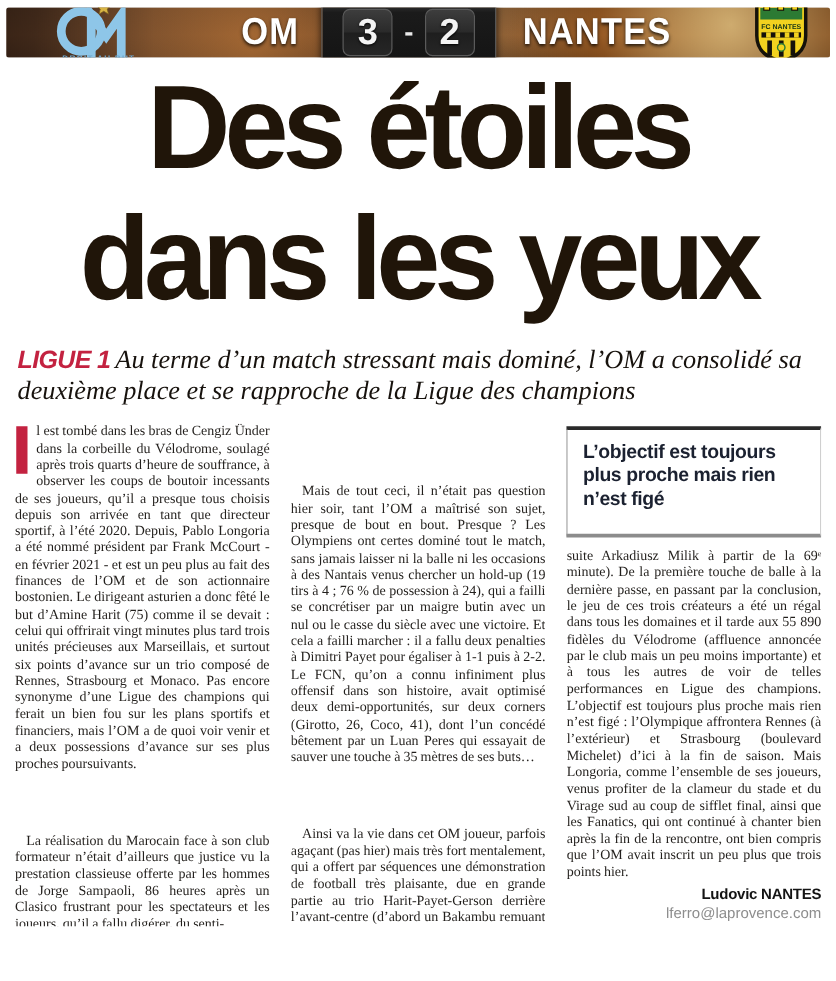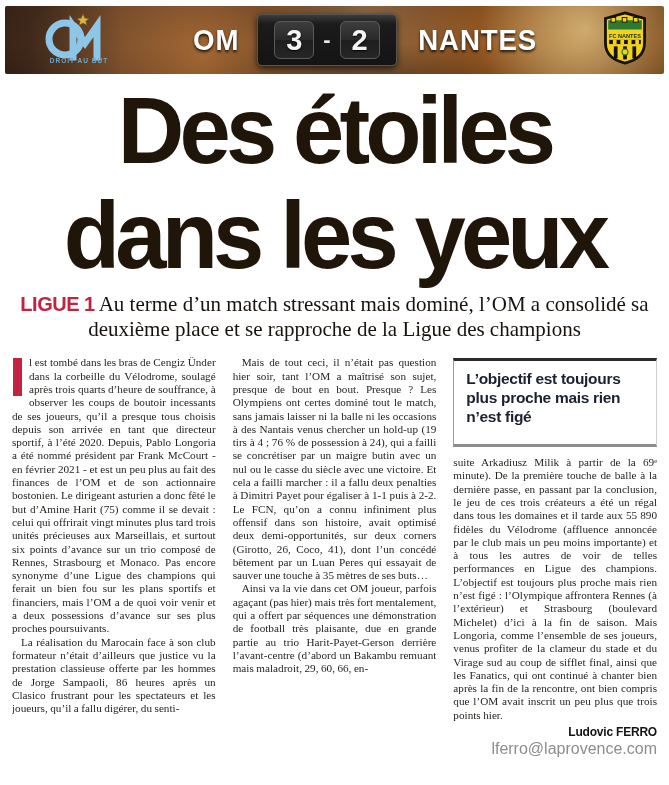--- a/index.html
+++ b/index.html
@@ -5,21 +5,21 @@
   * { margin:0; padding:0; box-sizing:border-box; }
   html,body { background:#ffffff; }
   .page {
     position:relative; width:669px; height:785px; margin:0 auto;
     background:#ffffff; overflow:hidden;
     font-family:"Liberation Serif","DejaVu Serif",serif; color:#1d1d1d;
   }
 
   
   .banner {
-    height:68px; margin:6px 5px 0; display:flex; align-items:center;
+    height:40px; margin:6px 5px 0; display:flex; align-items:center;
     border-radius:2px; overflow:hidden; position:relative;
     background:
       radial-gradient(circle at 88% 35%, rgba(255,215,140,.95) 0%, rgba(255,150,50,.45) 18%, rgba(255,120,30,0) 42%),
       radial-gradient(circle at 30% 75%, rgba(255,160,70,.45) 0%, rgba(255,140,50,0) 38%),
       radial-gradient(circle at 55% 15%, rgba(255,225,170,.30) 0%, rgba(255,225,170,0) 30%),
       radial-gradient(circle at 12% 20%, rgba(90,60,40,.9) 0%, rgba(60,38,24,0) 60%),
       linear-gradient(180deg,#3c2617 0%, #5a371e 55%, #2f1d10 100%);
   }
   .banner::after{ content:""; position:absolute; inset:0;
       background:linear-gradient(90deg, rgba(20,10,5,.45) 0%, rgba(0,0,0,0) 18%, rgba(0,0,0,0) 55%, rgba(30,15,5,.25) 100%); pointer-events:none;}
@@ -51,38 +51,38 @@
   
   .headline {
     margin-top:4px; text-align:center;
     font-family:"Liberation Sans","DejaVu Sans",sans-serif; font-weight:bold;
     font-size:95px; line-height:1.10; letter-spacing:-5px; color:#201509;
     transform:scaleX(.97); transform-origin:center;
   }
 
   
   .standfirst {
-    margin:5px 14px 0; text-align:center;
-    font-size:21px; line-height:1.2; color:#17120d;
+    margin:16px 14px 0; text-align:left;
+    font-size:21px; line-height:1.2; color:#17120d;font-style:italic;
   }
   .kicker {
     font-family:"Liberation Sans","DejaVu Sans",sans-serif; font-weight:bold;
     font-size:20px; color:#c32240; letter-spacing:-.5px; padding-right:4px;
   }
 
   
   .body-cols {
     display:flex; gap:17px; margin:14px 12px 0; height:402px; overflow:hidden;
   }
   .col { flex:1 1 0; overflow:hidden; }
   .col p {
     font-size:11.2px; line-height:13.3px; text-align:justify; color:#221f1c;
     word-spacing:-0.3px;
   }
-  .col p.indent { text-indent:9px; }
+  .col p.indent { text-indent:9px;margin-top:48px; }
   .dropcap {
     float:left; width:9px; height:38px; margin:2px 7px 1px 1px;
     background:#c32240; color:#c32240; overflow:hidden;
     font-family:"Liberation Sans","DejaVu Sans",sans-serif; font-size:34px; line-height:38px;
   }
 
   
   .pullquote {
     margin:2px 0 9px; padding:9px 8px 17px 12px;
     border-top:3px solid #2a2a2a; border-left:1px solid #9a9a9a;
@@ -93,21 +93,21 @@
   }
 
   
   .byline { text-align:right; margin-top:3px; }
   .byline-author {
     font-family:"Liberation Sans","DejaVu Sans",sans-serif; font-weight:bold;
     font-size:12px; color:#141414; letter-spacing:-.2px;
   }
   .byline-email {
     font-family:"Liberation Sans","DejaVu Sans",sans-serif;
-    font-size:16px; color:#8d8d8d; margin-top:1px;
+    font-size:12px; color:#8d8d8d; margin-top:1px;
   }
 </style>
 </head>
 <body>
 
 <div class="page">
 
   <header class="banner">
     <span class="crest om">
       <svg width="112" height="52" viewBox="0 0 112 52" aria-hidden="true">
@@ -170,19 +170,19 @@
 
     <div class="col">
       <p class="indent">Mais de tout ceci, il n’était pas question hier soir, tant l’OM a maîtrisé son sujet, presque de bout en bout. Presque ? Les Olympiens ont certes dominé tout le match, sans jamais laisser ni la balle ni les occasions à des Nantais venus chercher un hold-up (19 tirs à 4 ; 76 % de possession à 24), qui a failli se concrétiser par un maigre butin avec un nul ou le casse du siècle avec une victoire. Et cela a failli marcher : il a fallu deux penalties à Dimitri Payet pour égaliser à 1-1 puis à 2-2. Le FCN, qu’on a connu infiniment plus offensif dans son histoire, avait optimisé deux demi-opportunités, sur deux corners (Girotto, 26, Coco, 41), dont l’un concédé bêtement par un Luan Peres qui essayait de sauver une touche à 35 mètres de ses buts…</p>
       <p class="indent">Ainsi va la vie dans cet OM joueur, parfois agaçant (pas hier) mais très fort mentalement, qui a offert par séquences une démonstration de football très plaisante, due en grande partie au trio Harit-Payet-Gerson derrière l’avant-centre (d’abord un Bakambu remuant mais maladroit, 29, 60, 66, en-</p>
     </div>
 
     <div class="col">
       <aside class="pullquote">L’objectif est toujours plus proche mais rien n’est figé</aside>
       <p>suite Arkadiusz Milik à partir de la 69ᵉ minute). De la première touche de balle à la dernière passe, en passant par la conclusion, le jeu de ces trois créateurs a été un régal dans tous les domaines et il tarde aux 55 890 fidèles du Vélodrome (affluence annoncée par le club mais un peu moins importante) et à tous les autres de voir de telles performances en Ligue des champions. L’objectif est toujours plus proche mais rien n’est figé : l’Olympique affrontera Rennes (à l’extérieur) et Strasbourg (boulevard Michelet) d’ici à la fin de saison. Mais Longoria, comme l’ensemble de ses joueurs, venus profiter de la clameur du stade et du Virage sud au coup de sifflet final, ainsi que les Fanatics, qui ont continué à chanter bien après la fin de la rencontre, ont bien compris que l’OM avait inscrit un peu plus que trois points hier.</p>
       <div class="byline">
-        <div class="byline-author">Ludovic FERRO</div>
+        <div class="byline-author">Ludovic NANTES</div>
         <div class="byline-email">lferro@laprovence.com</div>
       </div>
     </div>
 
   </div>
 </div>
 
 </body></html>

